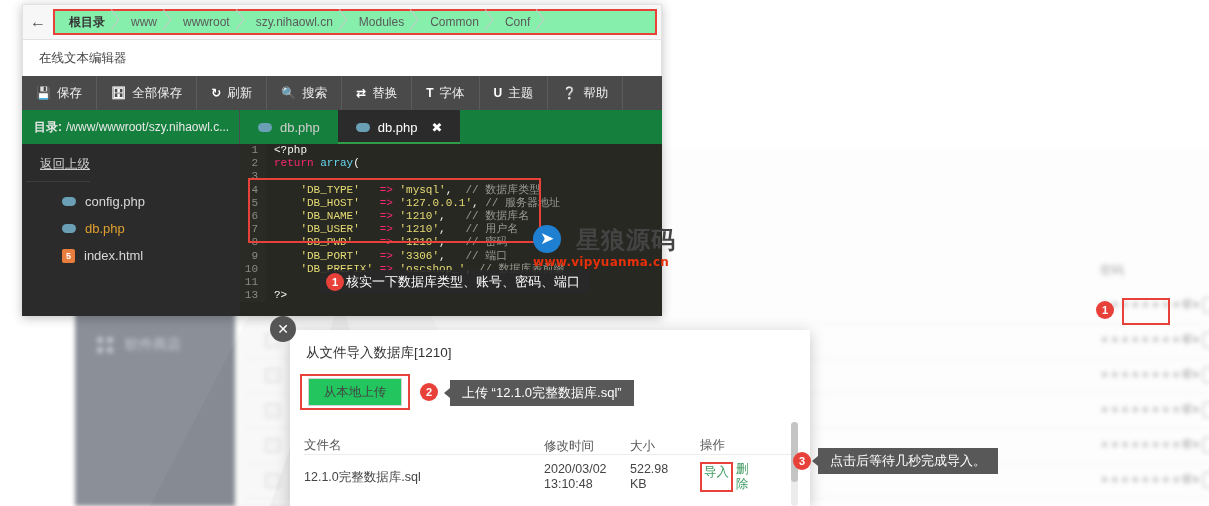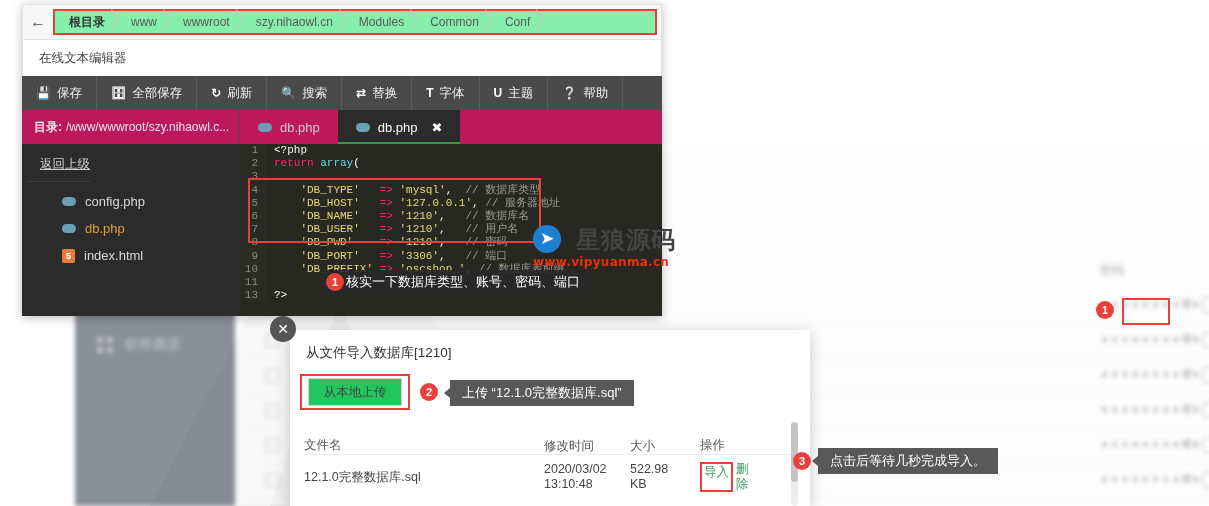--- a/index.html
+++ b/index.html
@@ -102,21 +102,21 @@
     background:#4a4a4a;display:flex;align-items:stretch;
   }
   .tb-btn{
     display:flex;align-items:center;gap:6px;
     padding:0 14px;color:#f0f0f0;font-size:12.5px;
     border-right:1px solid #5b5b5b;cursor:pointer;
   }
   .tb-ico{font-size:12px;font-weight:bold;color:#fff;display:inline-block;}
   #ed-tabs{
     position:absolute;left:0;top:106px;width:640px;height:34px;
-    background:#be185d;display:flex;align-items:stretch;
+    background:#15803d;display:flex;align-items:stretch;
   }
   #dir-label{
     width:218px;display:flex;align-items:center;padding-left:12px;
     color:#e8e8e8;font-size:12px;box-sizing:border-box;
     border-right:1px solid #4c4c4c;
   }
   #dir-label b{font-weight:bold;margin-right:4px;}
   .ed-tab{
     display:flex;align-items:center;gap:8px;padding:0 18px;
     color:#cfcfcf;font-size:13px;cursor:pointer;position:relative;

